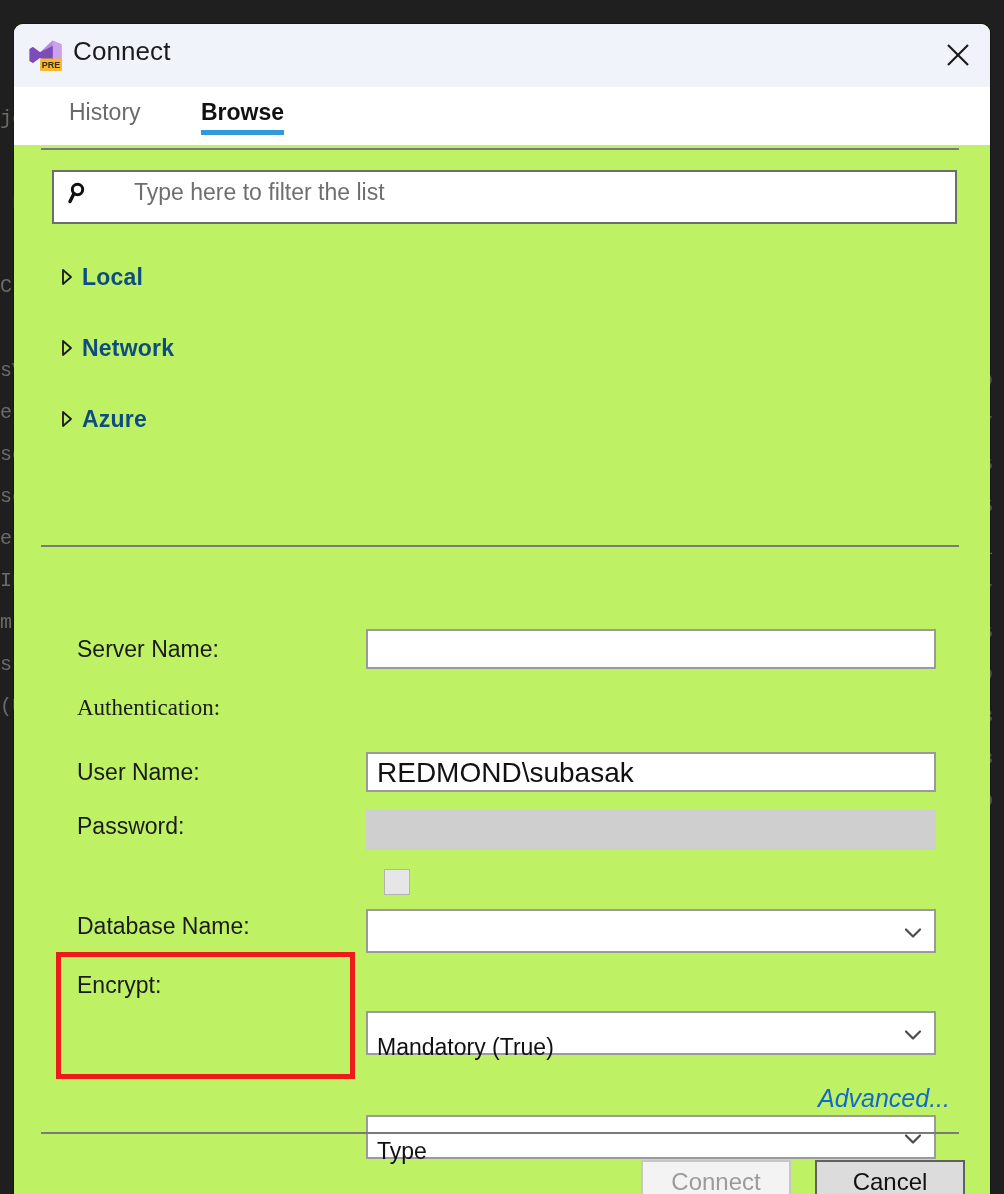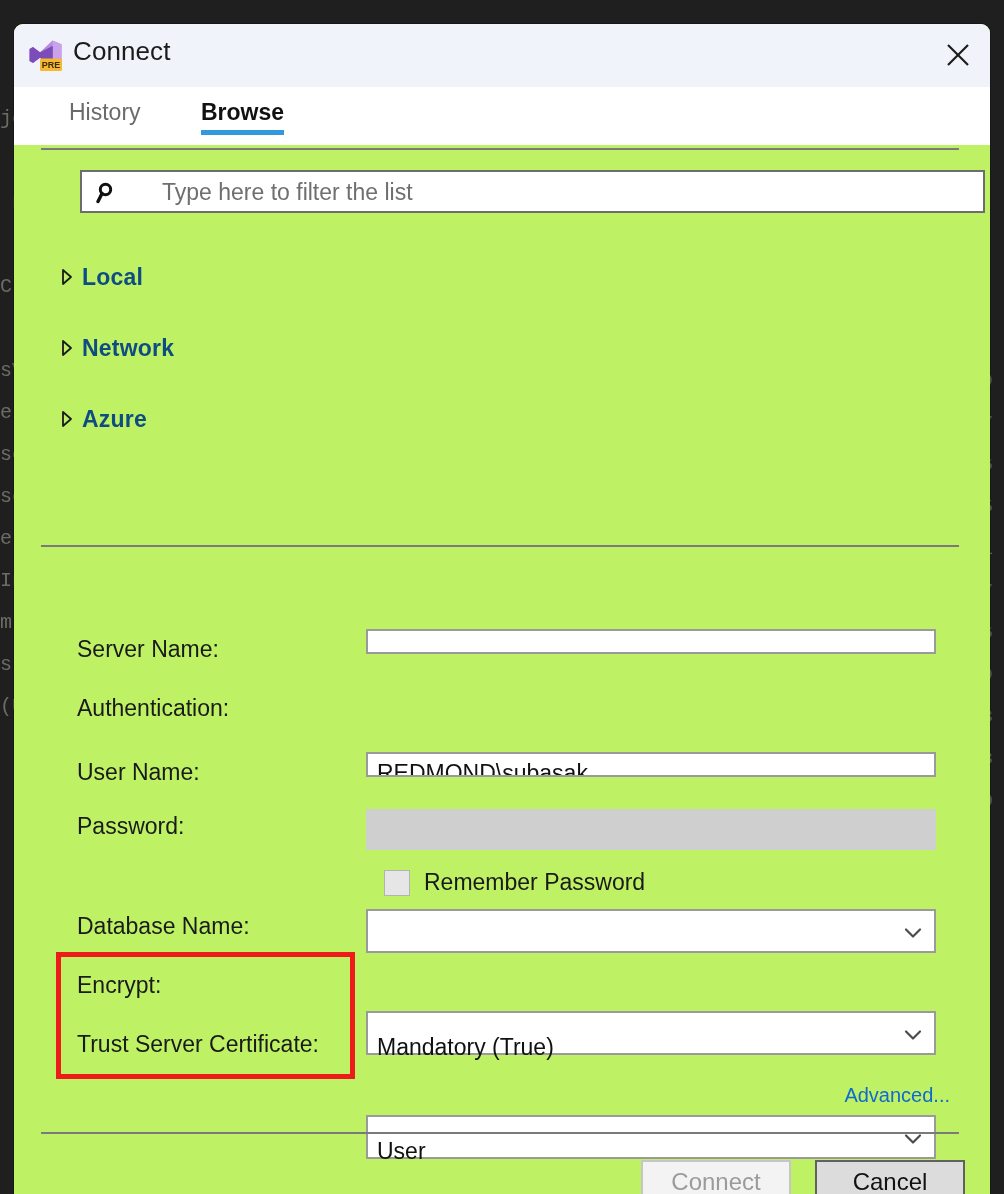--- a/index.html
+++ b/index.html
@@ -141,25 +141,24 @@
   .hr-tabs  { left: 27px; width: 918px; top: 124px; }
   .hr-mid   { left: 27px; width: 918px; top: 521px; }
   .hr-foot  { left: 27px; width: 918px; top: 1108px; }
 
   
   .filter-box {
     position: absolute;
     left: 38px;
     top: 146px;
     width: 905px;
-    height: 43px;
+    height: 54px;
     border: 2px solid #6d6d6d;
     background: #ffffff;
     box-sizing: border-box;
-    margin-left: 28px;
   }
   .filter-icon {
     position: absolute;
     left: 14px;
     top: 9px;
     width: 24px;
     height: 24px;
   }
   .filter-placeholder {
     position: absolute;
@@ -201,24 +200,24 @@
     color: #1a1a1a;
     white-space: nowrap;
   }
   .ctl {
     position: absolute;
     left: 352px;
     width: 570px;
     box-sizing: border-box;
   }
   .textbox {
-    height: 25px;
+    height: 40px;
     border: 2px solid #9a9a9a;
     background: #ffffff;
-    font-size: 23px;
+    font-size: 28px;
     color: #111;
     padding: 5px 9px;
     line-height: 28px;
     white-space: nowrap;
     overflow: hidden;
   }
   .combo-flat {
     height: 33px;
     border: 2px solid #9a9a9a;
     background: #ffffff;
@@ -264,23 +263,24 @@
     background: #e6e6e6;
     box-sizing: border-box;
     cursor: default;
   }
   .checkbox-label { font-size: 23px; color: #1a1a1a; }
 
   .advanced-link {
     position: absolute;
     right: 40px;
     top: 1060px;
-    font-size: 20px;
+    font-size: 25px;
     color: #1169d0;
     cursor: default;
+    font-style: italic;
   }
 
   
   .redbox {
     position: absolute;
     left: 42px;
     top: 928px;
     width: 299px;
     height: 127px;
     border: 5px solid #ee1b1b;
@@ -420,31 +420,30 @@
       </div>
     </div>
 
     <div class="hr hr-mid"></div>
 
     <div class="form">
 
       <div class="form-label" style="top: 67px;">Server Name:</div>
       <div class="ctl textbox" style="top: 60px;"></div>
 
-      <div class="form-label" style="top: 126px;">Authentication:</div>
+      <div class="form-label" style="top: 126px; font-family: Liberation Serif, serif;">Authentication:</div>
 
       <div class="form-label" style="top: 190px;">User Name:</div>
       <div class="ctl textbox" style="top: 183px;">REDMOND\subasak</div>
 
       <div class="form-label" style="top: 244px;">Password:</div>
       <div class="ctl pw-box" style="top: 240px;"></div>
 
       <div class="checkbox-row" style="top: 300px;">
         <div class="checkbox"></div>
-        <div class="checkbox-label">Remember Password</div>
       </div>
 
       <div class="form-label" style="top: 344px;">Database Name:</div>
       <div class="ctl combo-flat" style="top: 340px;">
         <span></span>
         <span class="combo-arrow">
           <svg width="18" height="12" viewBox="0 0 18 12">
             <path d="M2 2.5 L9 9.5 L16 2.5" fill="none" stroke="#4c4c4c" stroke-width="2.2" stroke-linecap="round" stroke-linejoin="round"></path>
           </svg>
         </span>
@@ -453,23 +452,22 @@
       <div class="form-label" style="top: 403px;">Encrypt:</div>
       <div class="ctl combo-flat" style="top: 398px;">
         <span>Mandatory (True)</span>
         <span class="combo-arrow">
           <svg width="18" height="12" viewBox="0 0 18 12">
             <path d="M2 2.5 L9 9.5 L16 2.5" fill="none" stroke="#4c4c4c" stroke-width="2.2" stroke-linecap="round" stroke-linejoin="round"></path>
           </svg>
         </span>
       </div>
 
-      <div class="form-label" style="top: 462px;">Trust Server Certificate:</div>
       <div class="ctl combo-flat" style="top: 458px;">
-        <span>User</span>
+        <span>Type</span>
         <span class="combo-arrow">
           <svg width="18" height="12" viewBox="0 0 18 12">
             <path d="M2 2.5 L9 9.5 L16 2.5" fill="none" stroke="#4c4c4c" stroke-width="2.2" stroke-linecap="round" stroke-linejoin="round"></path>
           </svg>
         </span>
       </div>
     </div>
 
     <div class="advanced-link">Advanced...</div>
 

